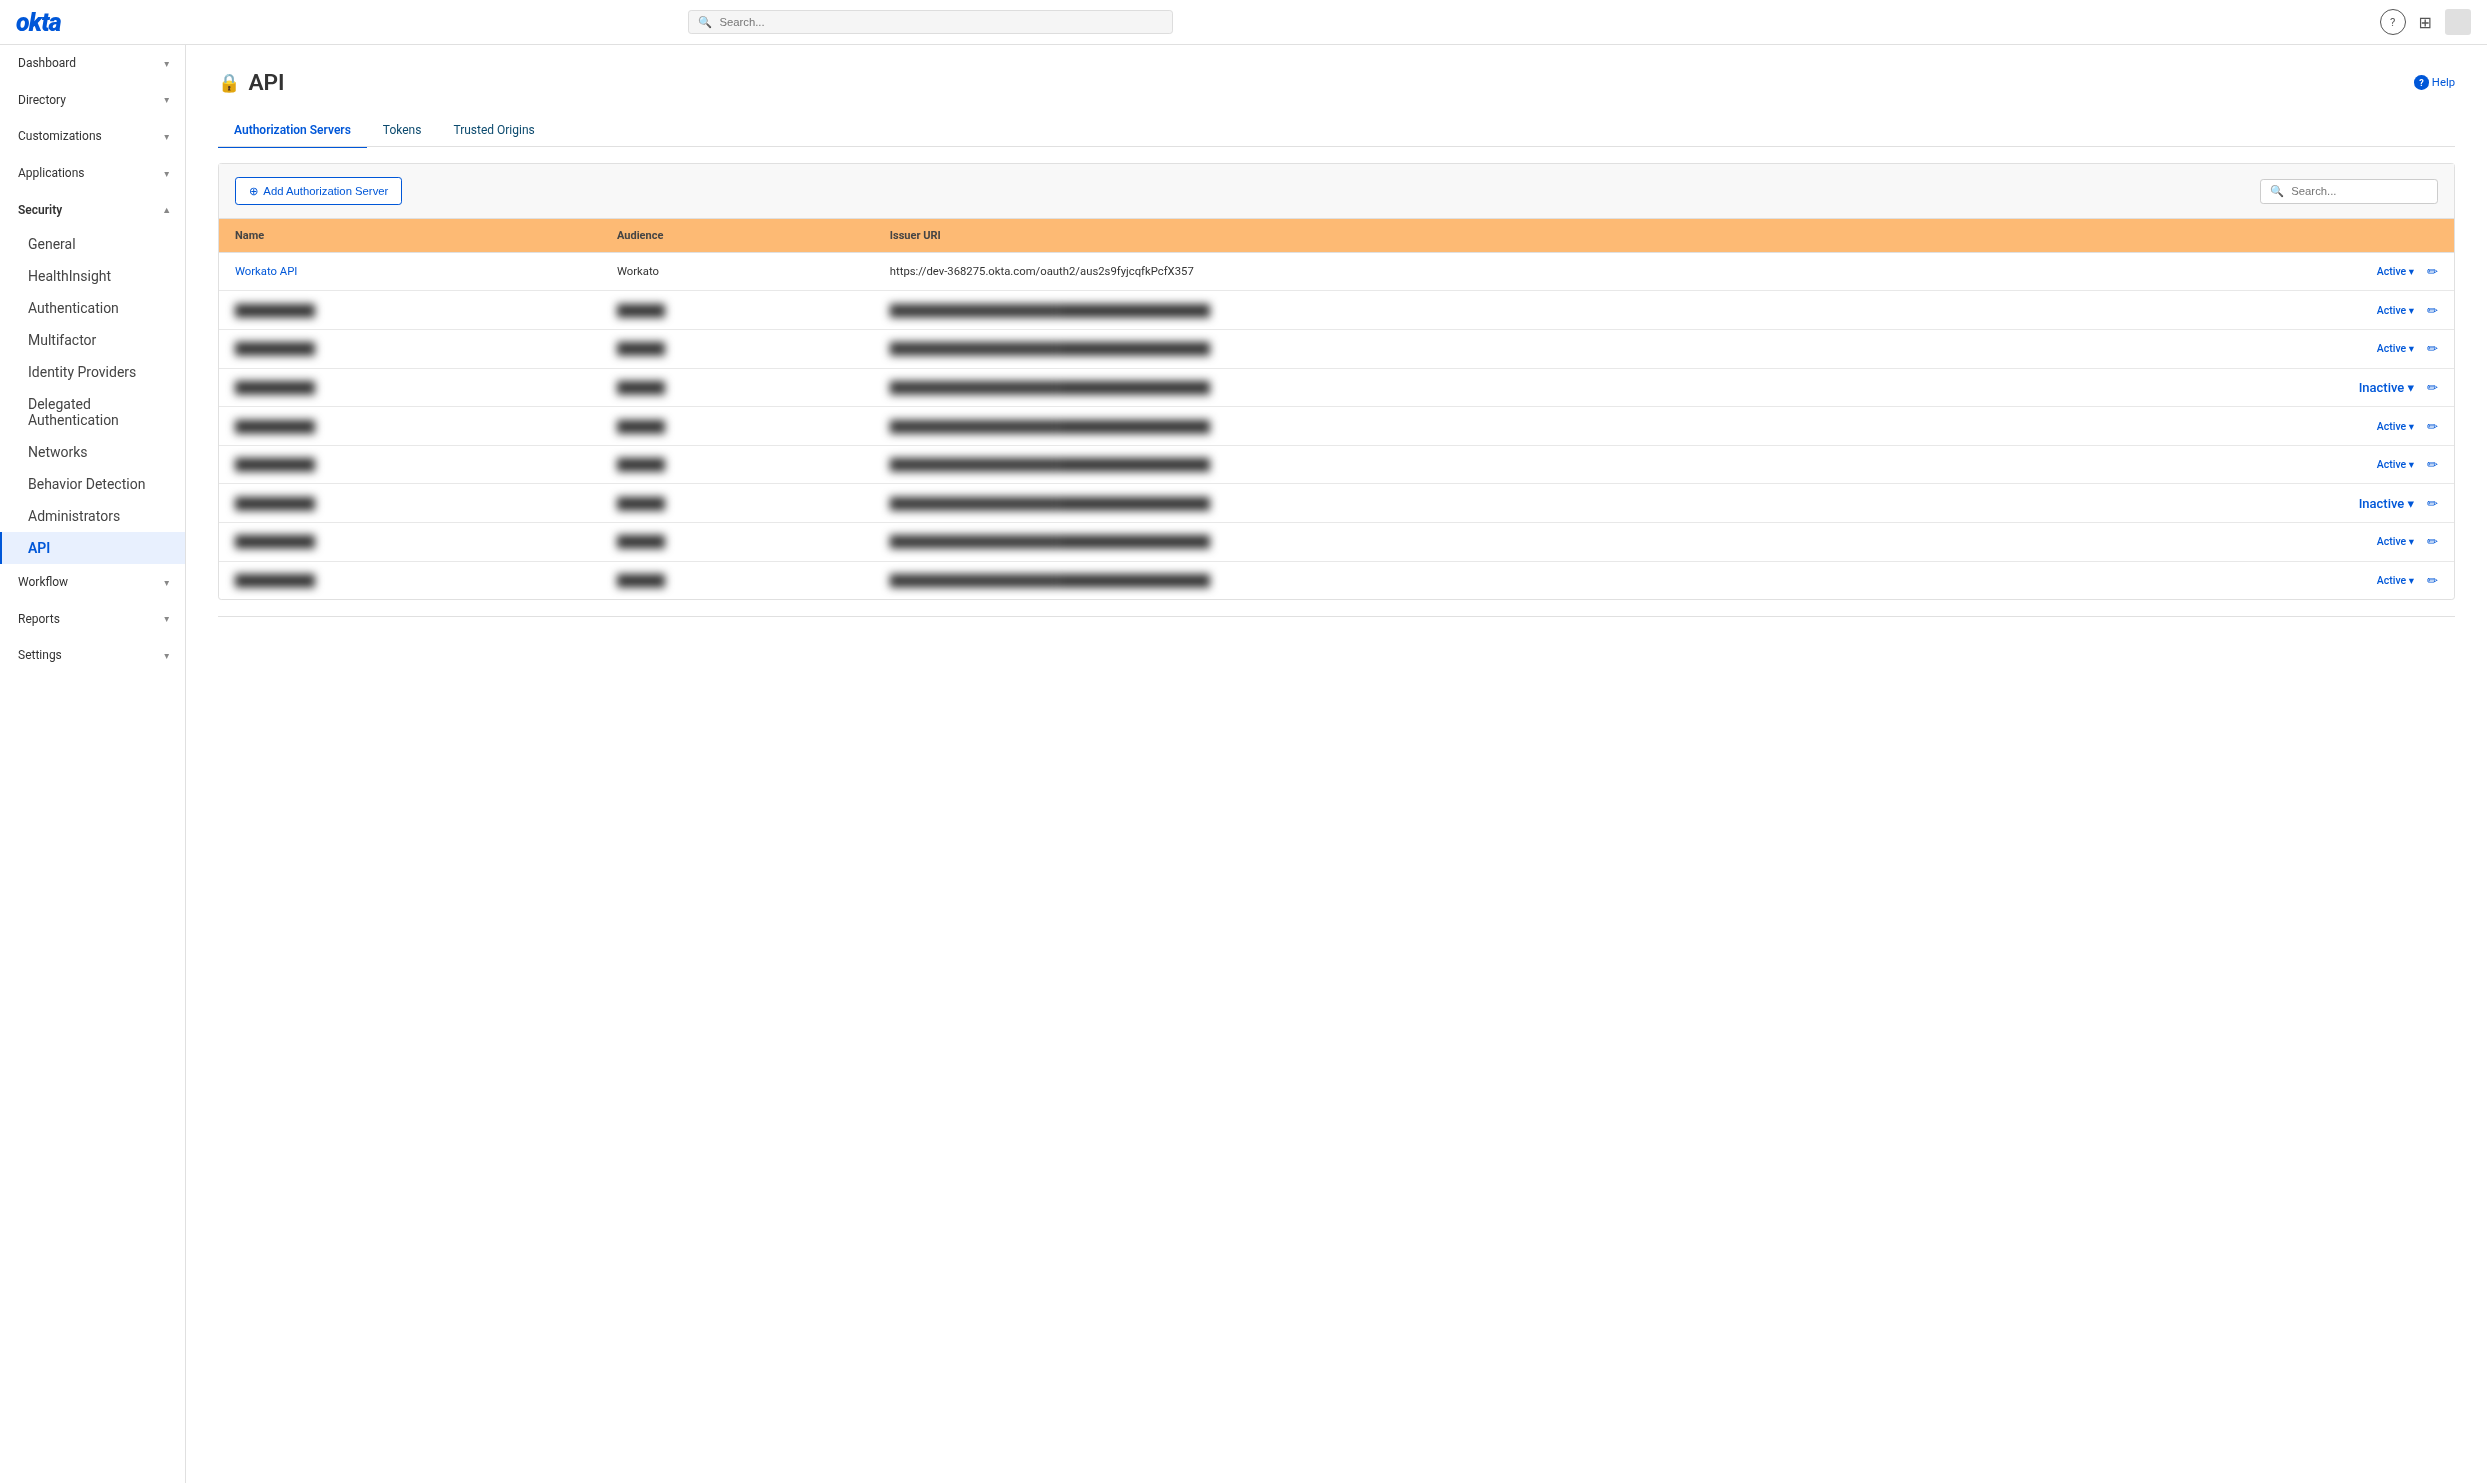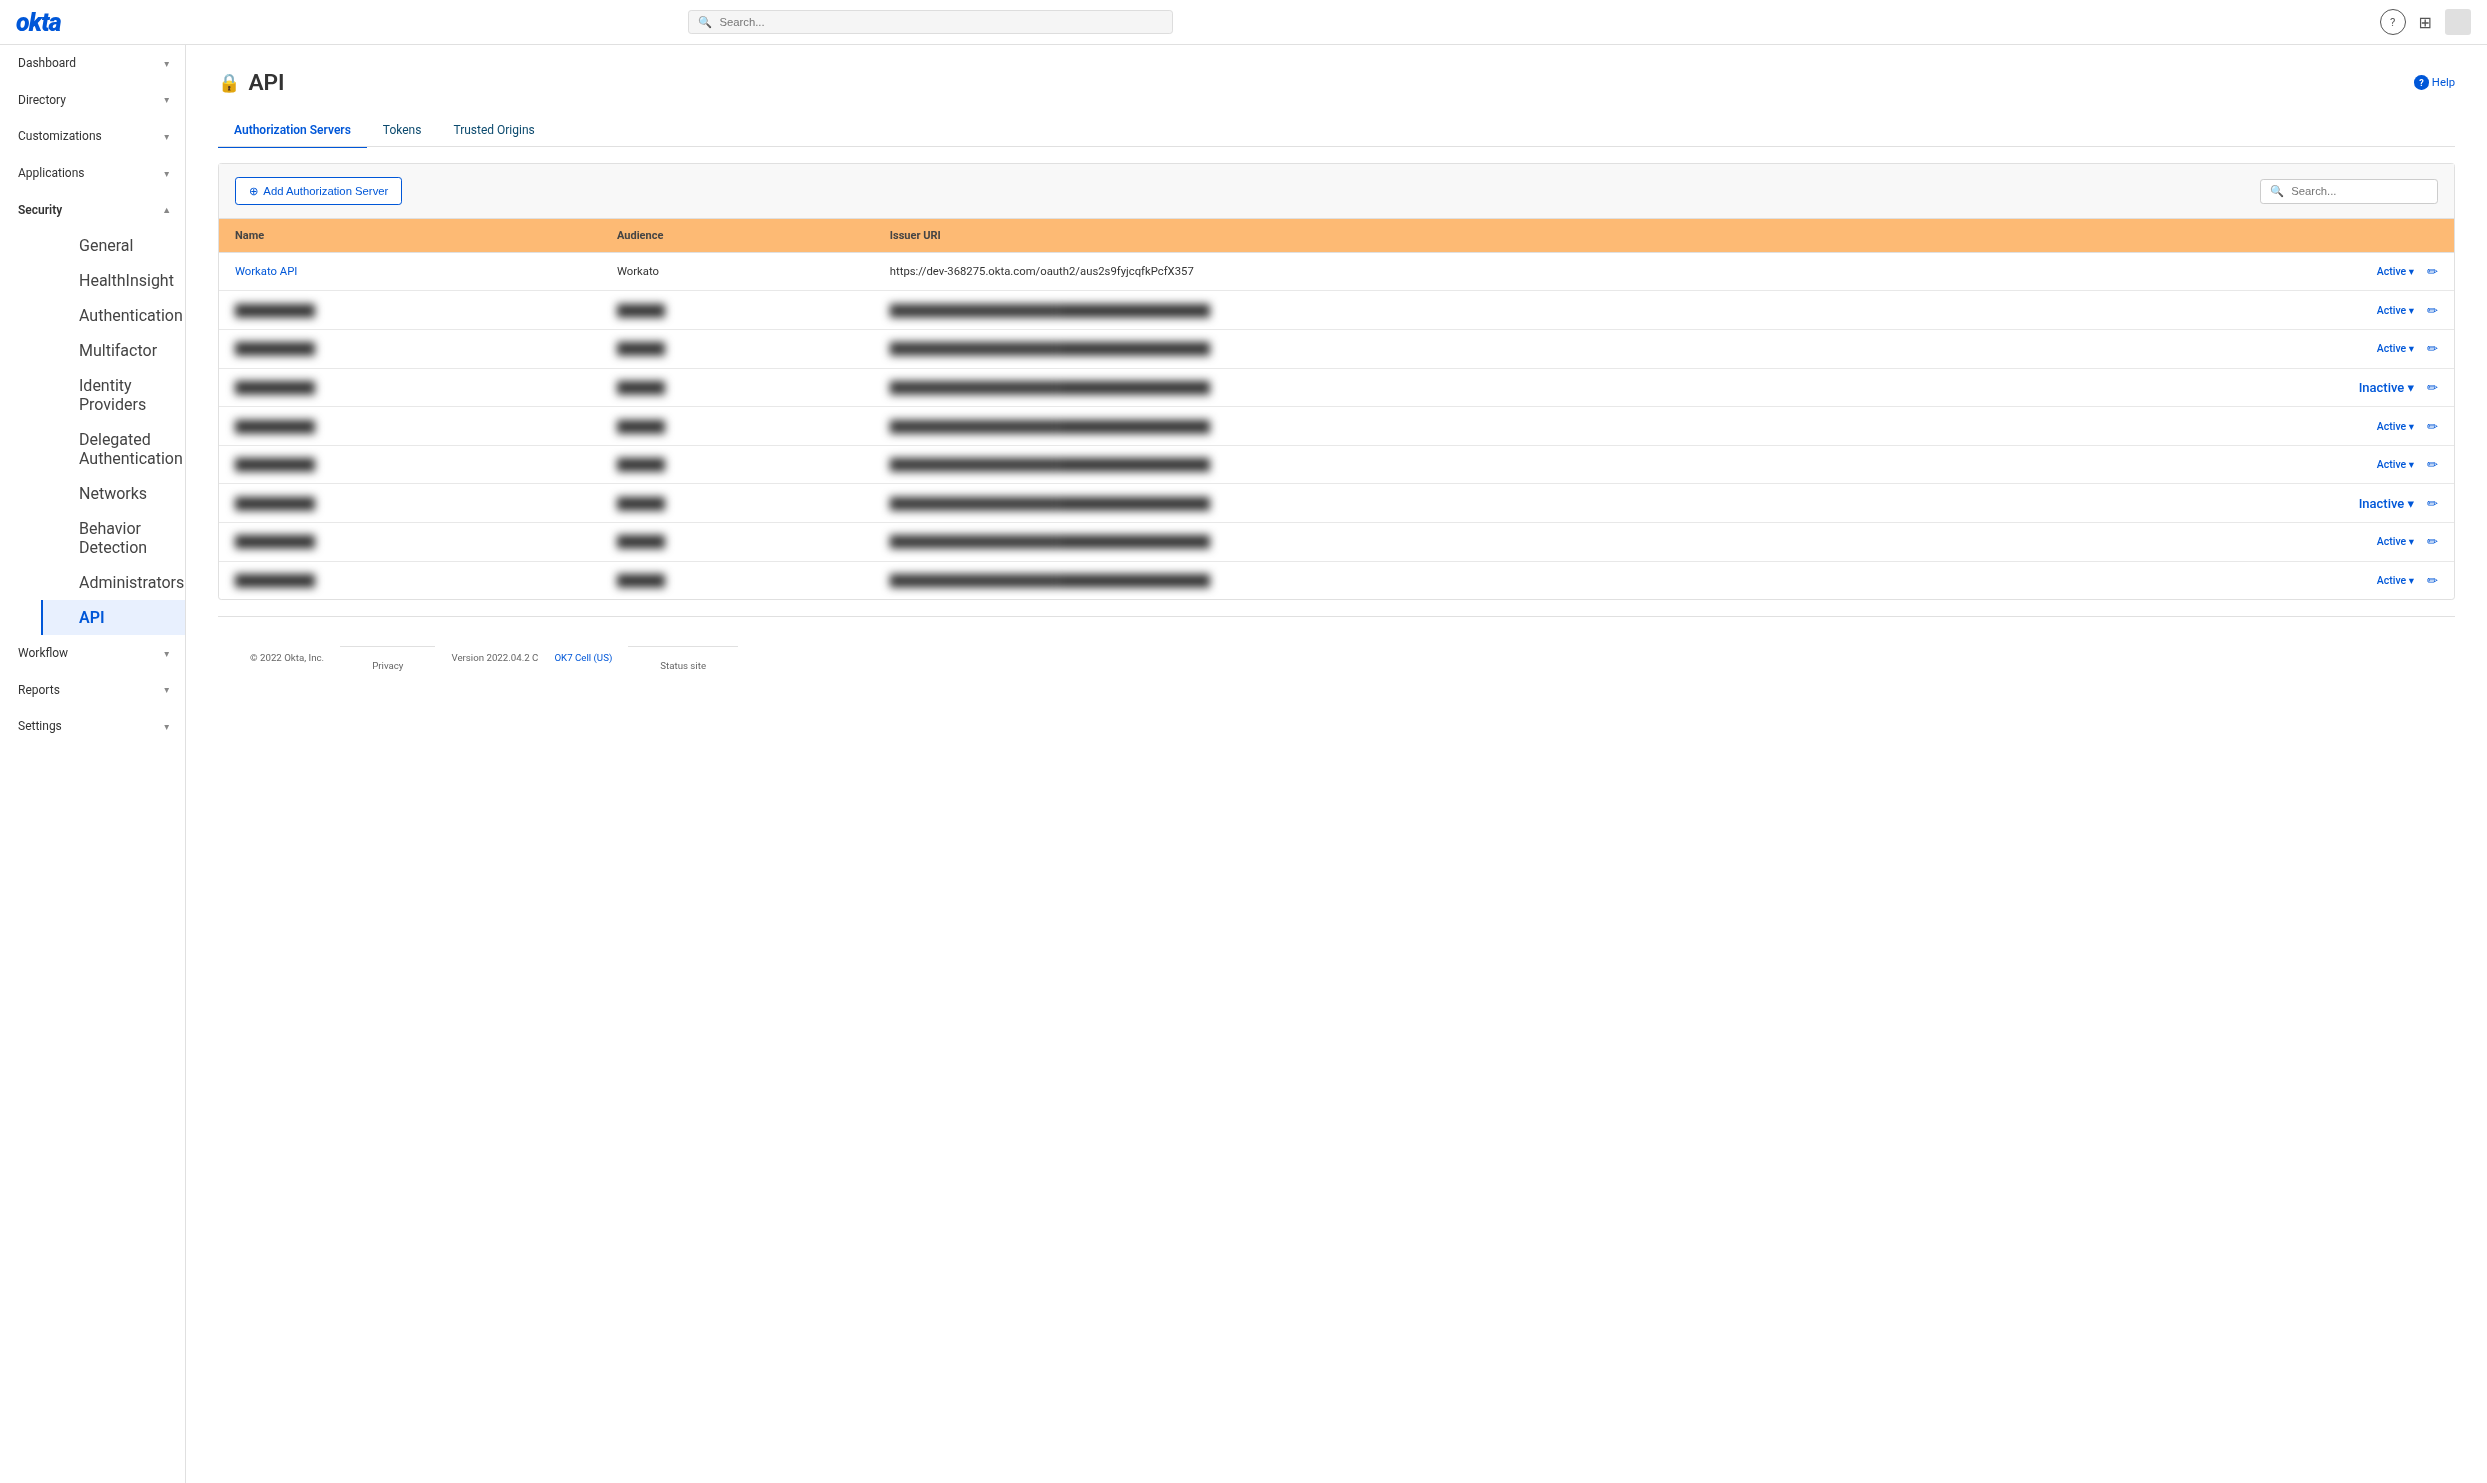--- a/index.html
+++ b/index.html
@@ -30,22 +30,22 @@
     .sidebar { width: 186px; min-width: 186px; border-right: 0.8px solid #e0e0e0; overflow-y: auto; background: #fff; }
     .sidebar-item {
       display: flex; align-items: center; justify-content: space-between;
       padding: 11.3px 16px; cursor: pointer; font-size: 12px; color: #333;
       border-left: 2.4px solid transparent;
     }
     .sidebar-item.expanded { font-weight: 600; }
     .chevron { font-size: 9.7px; color: #888; }
     .sidebar-sub { padding: 0; }
     .sidebar-sub-item {
-      padding: 8px 16px 8px 36px; cursor: pointer; font-size: 16px; color: #444;
-      display: block; border-left: 2.4px solid transparent; margin-left: 41px;
+      padding: 8px 16px 8px 26px; cursor: pointer; font-size: 14px; color: #444;
+      display: block; border-left: 2.4px solid transparent;
     }
     .sidebar-sub-item.active { background: #e8f0fe; color: #0057d8; border-left-color: #0057d8; font-weight: 600; }
 
     
     .main { flex: 1; overflow-y: auto; padding: 24px 32px; background: #fff; }
 
     .page-title { display: flex; align-items: center; gap: 8px; margin-bottom: 19.4px; justify-content: space-between; }
     .page-title-left { display: flex; align-items: center; gap: 8px; }
     .page-title h1 { font-size: 22.7px; font-weight: 600; color: #333; }
     .lock-icon { font-size: 18px; color: #555; }
@@ -313,23 +313,16 @@
           <span class="edit-icon">✏</span>
         </div>
       </td>
     </tr>
           </tbody>
       </table>
 
     </div>
 
     <footer class="footer">
-      <div class="footer-left">
-        <span>© 2022 Okta, Inc.</span>
-        <a class="footer">Privacy</a>
-        <span>Version 2022.04.2 C</span>
-        <a class="footer-link">OK7 Cell (US)</a>
-        <a class="footer">Status site</a>
-      </div>
     </footer>
   </main>
 </div>
 
 
 </body></html>

